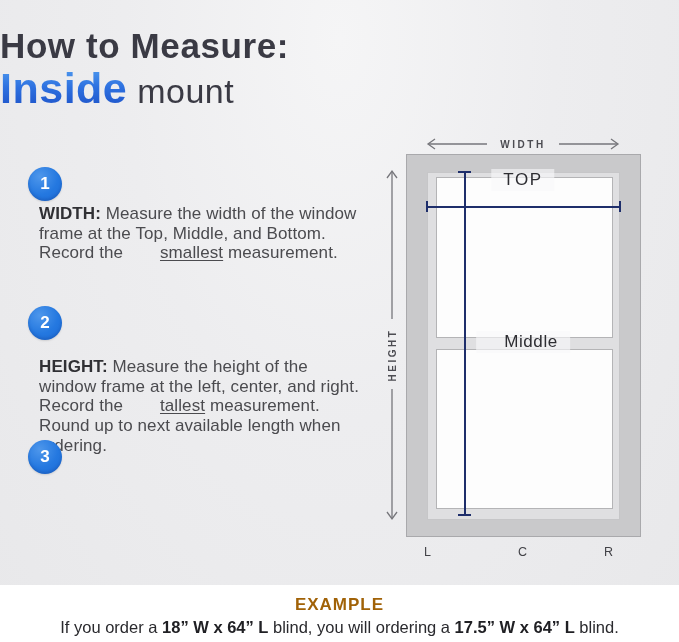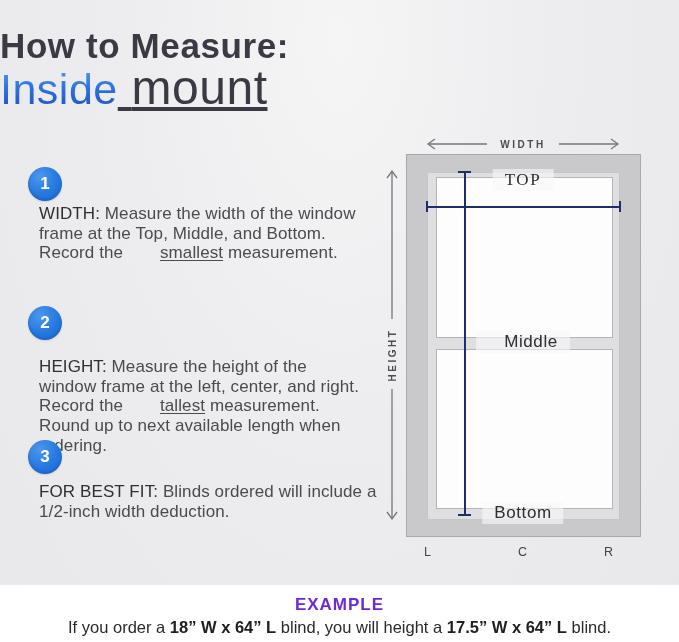--- a/index.html
+++ b/index.html
@@ -9,42 +9,42 @@
   #canvas {
     position:relative; width:679px; height:642px; overflow:hidden;
     background: radial-gradient(ellipse at 50% 6%, #f5f5f6 0%, #ededef 45%, #e8e8ea 100%);
   }
 
   
   .title-block { position:absolute; left:0; top:26px; width:679px; }
   .title-line1 { font-size:35px; font-weight:600; color:#3a3a44; letter-spacing:0.6px; line-height:40px; }
   .title-line2 { line-height:48px; margin-top:-2px; }
   .title-highlight {
-    font-size:43px; font-weight:400; letter-spacing:0.5px;
+    font-size:43px; font-weight:700; letter-spacing:0.5px;
     background:linear-gradient(180deg,#55a2f1 0%, #2e71e0 48%, #1b4ec5 100%);
     -webkit-background-clip:text; background-clip:text; color:transparent;
   }
-  .title-suffix { font-size:48px; font-weight:500; color:#3a3a44; letter-spacing:0.5px;text-decoration:underline; }
+  .title-suffix { font-size:34px; font-weight:500; color:#3a3a44; letter-spacing:0.5px; }
 
   
   .step-circle {
     position:absolute; left:28px; width:34px; height:34px; border-radius:50%;
     background:radial-gradient(circle at 35% 28%, #4e97eb 0%, #2478e0 55%, #1d6bd6 100%);
     box-shadow:inset 0 -2px 3px rgba(10,30,90,.18), 0 1px 2px rgba(0,0,0,.12);
     color:#fff; font-size:17px; font-weight:700;
     display:flex; align-items:center; justify-content:center;
   }
   #circle-1 { top:167px; } #circle-2 { top:306px; } #circle-3 { top:440px; }
   .step-text {
     position:absolute; left:39px; width:322px;
     font-size:17px; line-height:19.7px; color:#4b4b4f; letter-spacing:0.1px;
   }
   #step-1-text { top:204px; } #step-2-text { top:357px; }
   #step-3-text { top:482px; width:348px; }
-  .step-label { font-weight:400; color:#303034; }
+  .step-label { font-weight:700; color:#303034; }
   .u { text-decoration:underline; text-underline-offset:2px;margin-left:32px; }
 
   
   .frame {
     position:absolute; left:406px; top:154px; width:235px; height:383px;
     background:#c9c9cb; border:1px solid #a9a9ac;
   }
   .jamb {
     position:absolute; left:20px; top:17px; width:193px; height:348px;
     background:#dfdfe1; border:1px solid #c6c6c8;
@@ -59,39 +59,39 @@
   #measure-v-cap-bottom { left:458px; top:514px; width:13px; height:2px; }
   #measure-h { left:426px; top:206px; width:195px; height:2px; }
   #measure-h-cap-left { left:426px; top:201px; width:2px; height:11px; }
   #measure-h-cap-right { left:619px; top:201px; width:2px; height:11px; }
 
   .pos-label {
     position:absolute; left:523px; transform:translateX(-50%); z-index:6;
     font-size:17px; font-weight:500; color:#2d2d32; letter-spacing:0.6px;
     background:rgba(249,249,250,0.62); padding:1px 12px; white-space:nowrap;
   }
-  #label-top { top:169px; letter-spacing:1.6px;font-family:Liberation Serif, serif; }
+  #label-top { top:169px; letter-spacing:1.6px; }
   #label-middle { top:331px;padding-left:28px; }
   #label-bottom { top:502px; }
 
   .lcr { position:absolute; top:545px; transform:translateX(-50%); z-index:6;
          font-size:12.5px; color:#424247; letter-spacing:1px; }
   #mark-l { left:428px; } #mark-c { left:523px; } #mark-r { left:609px; }
 
   .arrow-svg { position:absolute; z-index:4; }
   #width-arrow { left:424px; top:136px; }
   #height-arrow { left:383px; top:167px; }
   .arrow-stroke { stroke:#76767b; stroke-width:1.3; fill:none; }
   .arrow-text { fill:#4c4c52; font-family:"Liberation Sans",sans-serif; font-size:10px;
                 font-weight:600; letter-spacing:2.5px; }
 
   
   .footer { position:absolute; left:0; top:585px; width:679px; height:57px;
             background:#ffffff; text-align:center; }
-  .footer-heading { margin-top:10px; font-size:17px; font-weight:700; color:#6d28d9;
+  .footer-heading { margin-top:10px; font-size:17px; font-weight:700; color:#a16207;
                     letter-spacing:1px; line-height:20px; }
   .footer-text { font-size:16.5px; color:#2a2a2e; line-height:20px; margin-top:2px; }
   .footer-text b { color:#202024;margin-top:22px; }
 </style>
 </head>
 <body>
 
 <div id="canvas">
 
   <div class="title-block">
@@ -106,21 +106,20 @@
   <p class="step-text" id="step-1-text"><span class="step-label">WIDTH:</span><span> Measure the width of the window frame at the Top, Middle, and Bottom. Record the </span><span class="u">smallest</span><span> measurement.</span></p>
 
   <div class="step-circle" id="circle-2">
       <span>2</span>
     </div>
   <p class="step-text" id="step-2-text"><span class="step-label">HEIGHT:</span><span> Measure the height of the window frame at the left, center, and right. Record the </span><span class="u">tallest</span><span> measurement. Round up to next available length when ordering.</span></p>
 
   <div class="step-circle" id="circle-3">
       <span>3</span>
     </div>
-  <p class="step-text" id="step-3-text"><span class="step-label">FOR BEST FIT:</span><span> Blinds ordered will include a 1/2-inch width deduction.</span><span class="u"></span><span></span></p>
 
   <svg id="width-arrow" class="arrow-svg" width="198" height="16">
     <polyline class="arrow-stroke" points="11,3 4,8 11,13"></polyline>
     <line class="arrow-stroke" x1="5" y1="8" x2="63" y2="8"></line>
     <text class="arrow-text" x="99" y="11.5" text-anchor="middle">WIDTH</text>
     <line class="arrow-stroke" x1="135" y1="8" x2="193" y2="8"></line>
     <polyline class="arrow-stroke" points="187,3 194,8 187,13"></polyline>
   </svg>
 
   <svg id="height-arrow" class="arrow-svg" width="18" height="356">
@@ -139,24 +138,23 @@
 
   <div class="measure" id="measure-v"></div>
   <div class="measure" id="measure-v-cap-top"></div>
   <div class="measure" id="measure-v-cap-bottom"></div>
   <div class="measure" id="measure-h"></div>
   <div class="measure" id="measure-h-cap-left"></div>
   <div class="measure" id="measure-h-cap-right"></div>
 
   <div class="pos-label" id="label-top">TOP</div>
   <div class="pos-label" id="label-middle">Middle</div>
-  <div class="pos-label" id="label-bottom">Bottom</div>
 
   <div class="lcr" id="mark-l">L</div>
   <div class="lcr" id="mark-c">C</div>
   <div class="lcr" id="mark-r">R</div>
 
   <div class="footer">
     <div class="footer-heading">EXAMPLE</div>
-    <div class="footer-text"><span>If you order a </span><b>18” W x 64” L</b><span> blind, you will height a </span><b>17.5” W x 64” L</b><span> blind.</span></div>
+    <div class="footer-text"><span>If you order a </span><b>18” W x 64” L</b><span> blind, you will ordering a </span><b>17.5” W x 64” L</b><span> blind.</span></div>
   </div>
 
 </div>
 
 </body></html>

